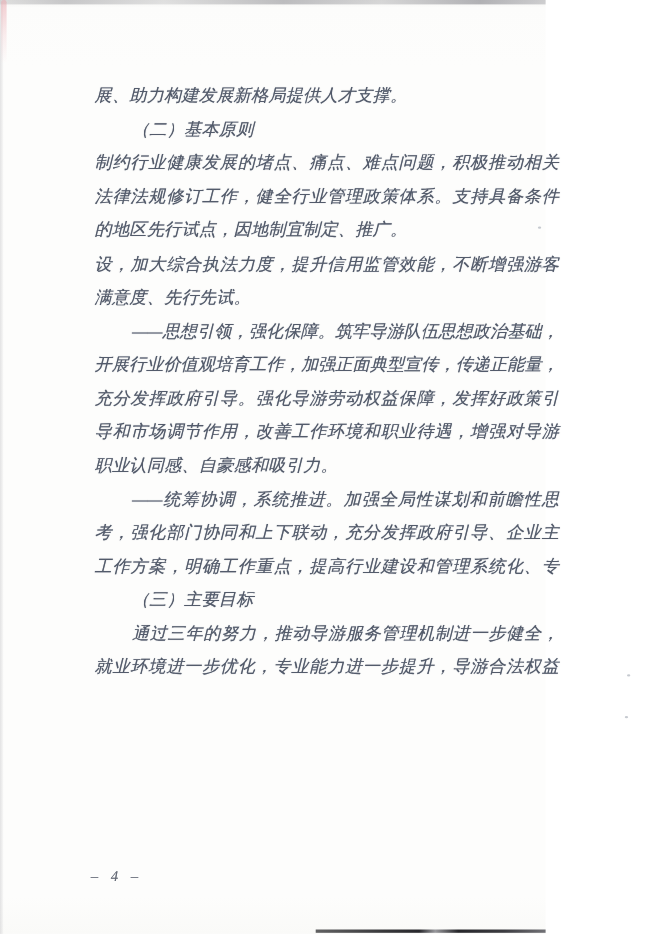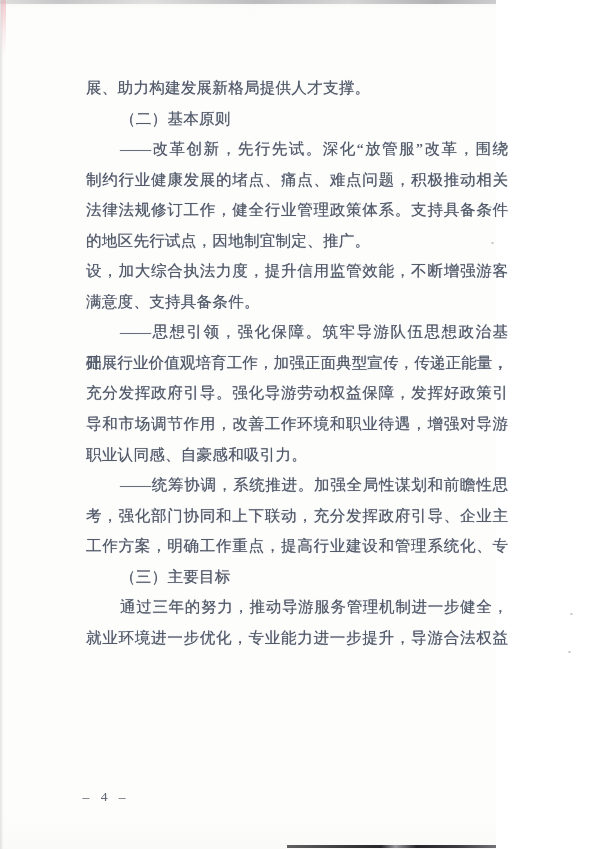--- a/index.html
+++ b/index.html
@@ -10,20 +10,21 @@
     overflow: hidden;
     background: #ffffff;
   }
   .page {
     position: relative;
     width: 496px;
     height: 849px;
     background: linear-gradient(180deg, #f4f4f2 0px, #fcfcfb 7px, #fdfdfc 60px, #fdfdfc 96%, #fafaf8 100%);
     font-family: "Liberation Serif", "DejaVu Serif", serif;
     color: #545c6c;
+    font-style: italic;
   }
   
   .scan-edge-top {
     position: absolute;
     top: 0; left: 0; right: 0;
     height: 4px;
     background: linear-gradient(90deg,
       rgba(180,180,182,0.35) 0%, rgba(160,160,164,0.55) 12%,
       rgba(190,190,192,0.40) 30%, rgba(150,150,155,0.60) 52%,
       rgba(175,175,178,0.45) 70%, rgba(140,140,146,0.65) 88%,
@@ -104,26 +105,25 @@
 
 <div class="page">
 
   <div class="scan-edge-top"></div>
   <div class="scan-edge-left"></div>
   <div class="scan-smudge-pink"></div>
 
   <div class="textblock">
     <div class="ln">展、助力构建发展新格局提供人才支撑。</div>
     <div class="ln ind">（二）基本原则</div>
-    <div class="ln ind just">——改革创新，先行先试。深化“放管服”改革，围绕</div>
     <div class="ln just">制约行业健康发展的堵点、痛点、难点问题，积极推动相关</div>
     <div class="ln just">法律法规修订工作，健全行业管理政策体系。支持具备条件</div>
     <div class="ln">的地区先行试点，因地制宜制定、推广。</div>
     <div class="ln just">设，加大综合执法力度，提升信用监管效能，不断增强游客</div>
-    <div class="ln">满意度、支持具备条件。</div>
+    <div class="ln">满意度、先行先试。</div>
     <div class="ln ind just">——思想引领，强化保障。筑牢导游队伍思想政治基础，</div>
     <div class="ln just">开展行业价值观培育工作，加强正面典型宣传，传递正能量，</div>
     <div class="ln just">充分发挥政府引导。强化导游劳动权益保障，发挥好政策引</div>
     <div class="ln just">导和市场调节作用，改善工作环境和职业待遇，增强对导游</div>
     <div class="ln">职业认同感、自豪感和吸引力。</div>
     <div class="ln ind just">——统筹协调，系统推进。加强全局性谋划和前瞻性思</div>
     <div class="ln just">考，强化部门协同和上下联动，充分发挥政府引导、企业主</div>
     <div class="ln just">工作方案，明确工作重点，提高行业建设和管理系统化、专</div>
     <div class="ln ind">（三）主要目标</div>
     <div class="ln ind just">通过三年的努力，推动导游服务管理机制进一步健全，</div>

